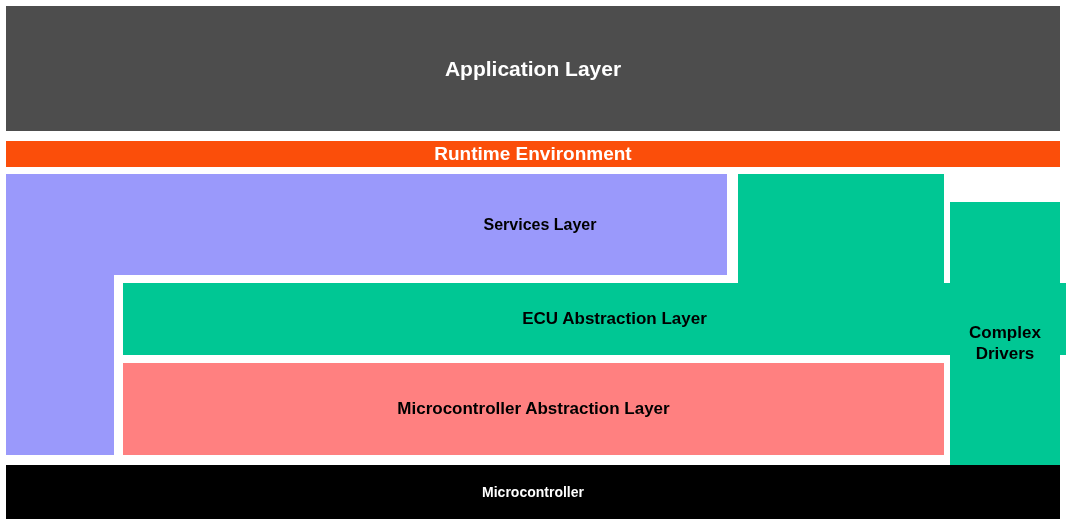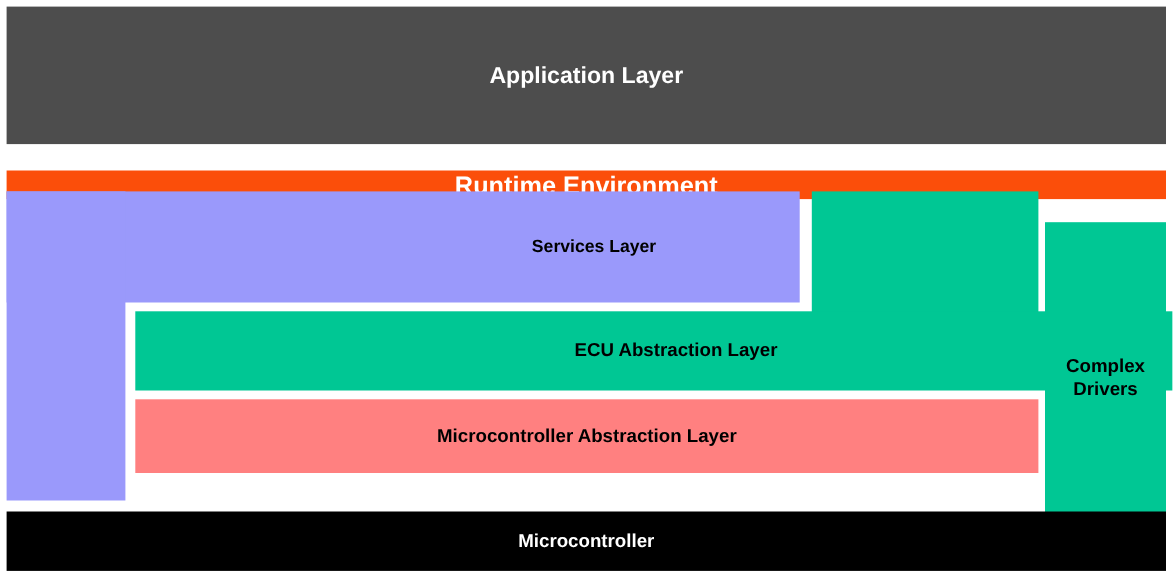--- a/index.html
+++ b/index.html
@@ -9,28 +9,28 @@
     height: 523px;
     background: #ffffff;
     font-family: "Liberation Sans", sans-serif;
     font-weight: bold;
     overflow: hidden;
   }
   .box { position: absolute; display: flex; align-items: center; justify-content: center; text-align: center; }
 
   
   .app       { left: 6px;   top: 6px;   width: 1054px; height: 125px; font-size: 21px; }
-  .rte       { left: 6px;   top: 155px; width: 1054px; height: 26px;  font-size: 23px; }
+  .rte       { left: 6px;   top: 141px; width: 1054px; height: 26px;  font-size: 19px; }
   .svc-h     { left: 6px;   top: 174px; width: 721px;  height: 101px; }
   .svc-v     { left: 6px;   top: 174px; width: 108px;  height: 281px; }
   .ecu-top   { left: 738px; top: 174px; width: 206px;  height: 110px; }
   .ecu-bar   { left: 123px; top: 283px; width: 983px;  height: 72px;  font-size: 17px; }
-  .mcal      { left: 123px; top: 363px; width: 821px;  height: 67px;  font-size: 17px; }
+  .mcal      { left: 123px; top: 363px; width: 821px;  height: 92px;  font-size: 17px; }
   .cdrv      { left: 950px; top: 174px; width: 110px;  height: 281px; font-size: 17px; line-height: 21px; margin-top: 28px; }
-  .micro     { left: 6px;   top: 465px; width: 1054px; height: 54px;  font-size: 17px; }
+  .micro     { left: 6px;   top: 465px; width: 1054px; height: 54px;  font-size: 14px; }
 
   .svc-label {
     position: absolute; left: 516px; top: 225px;
     transform: translate(-50%, -50%);
     font-size: 16px; white-space: nowrap;
   }
   .cdrv .lbl { width: 90px; }
 </style>
 </head>
 <body>

